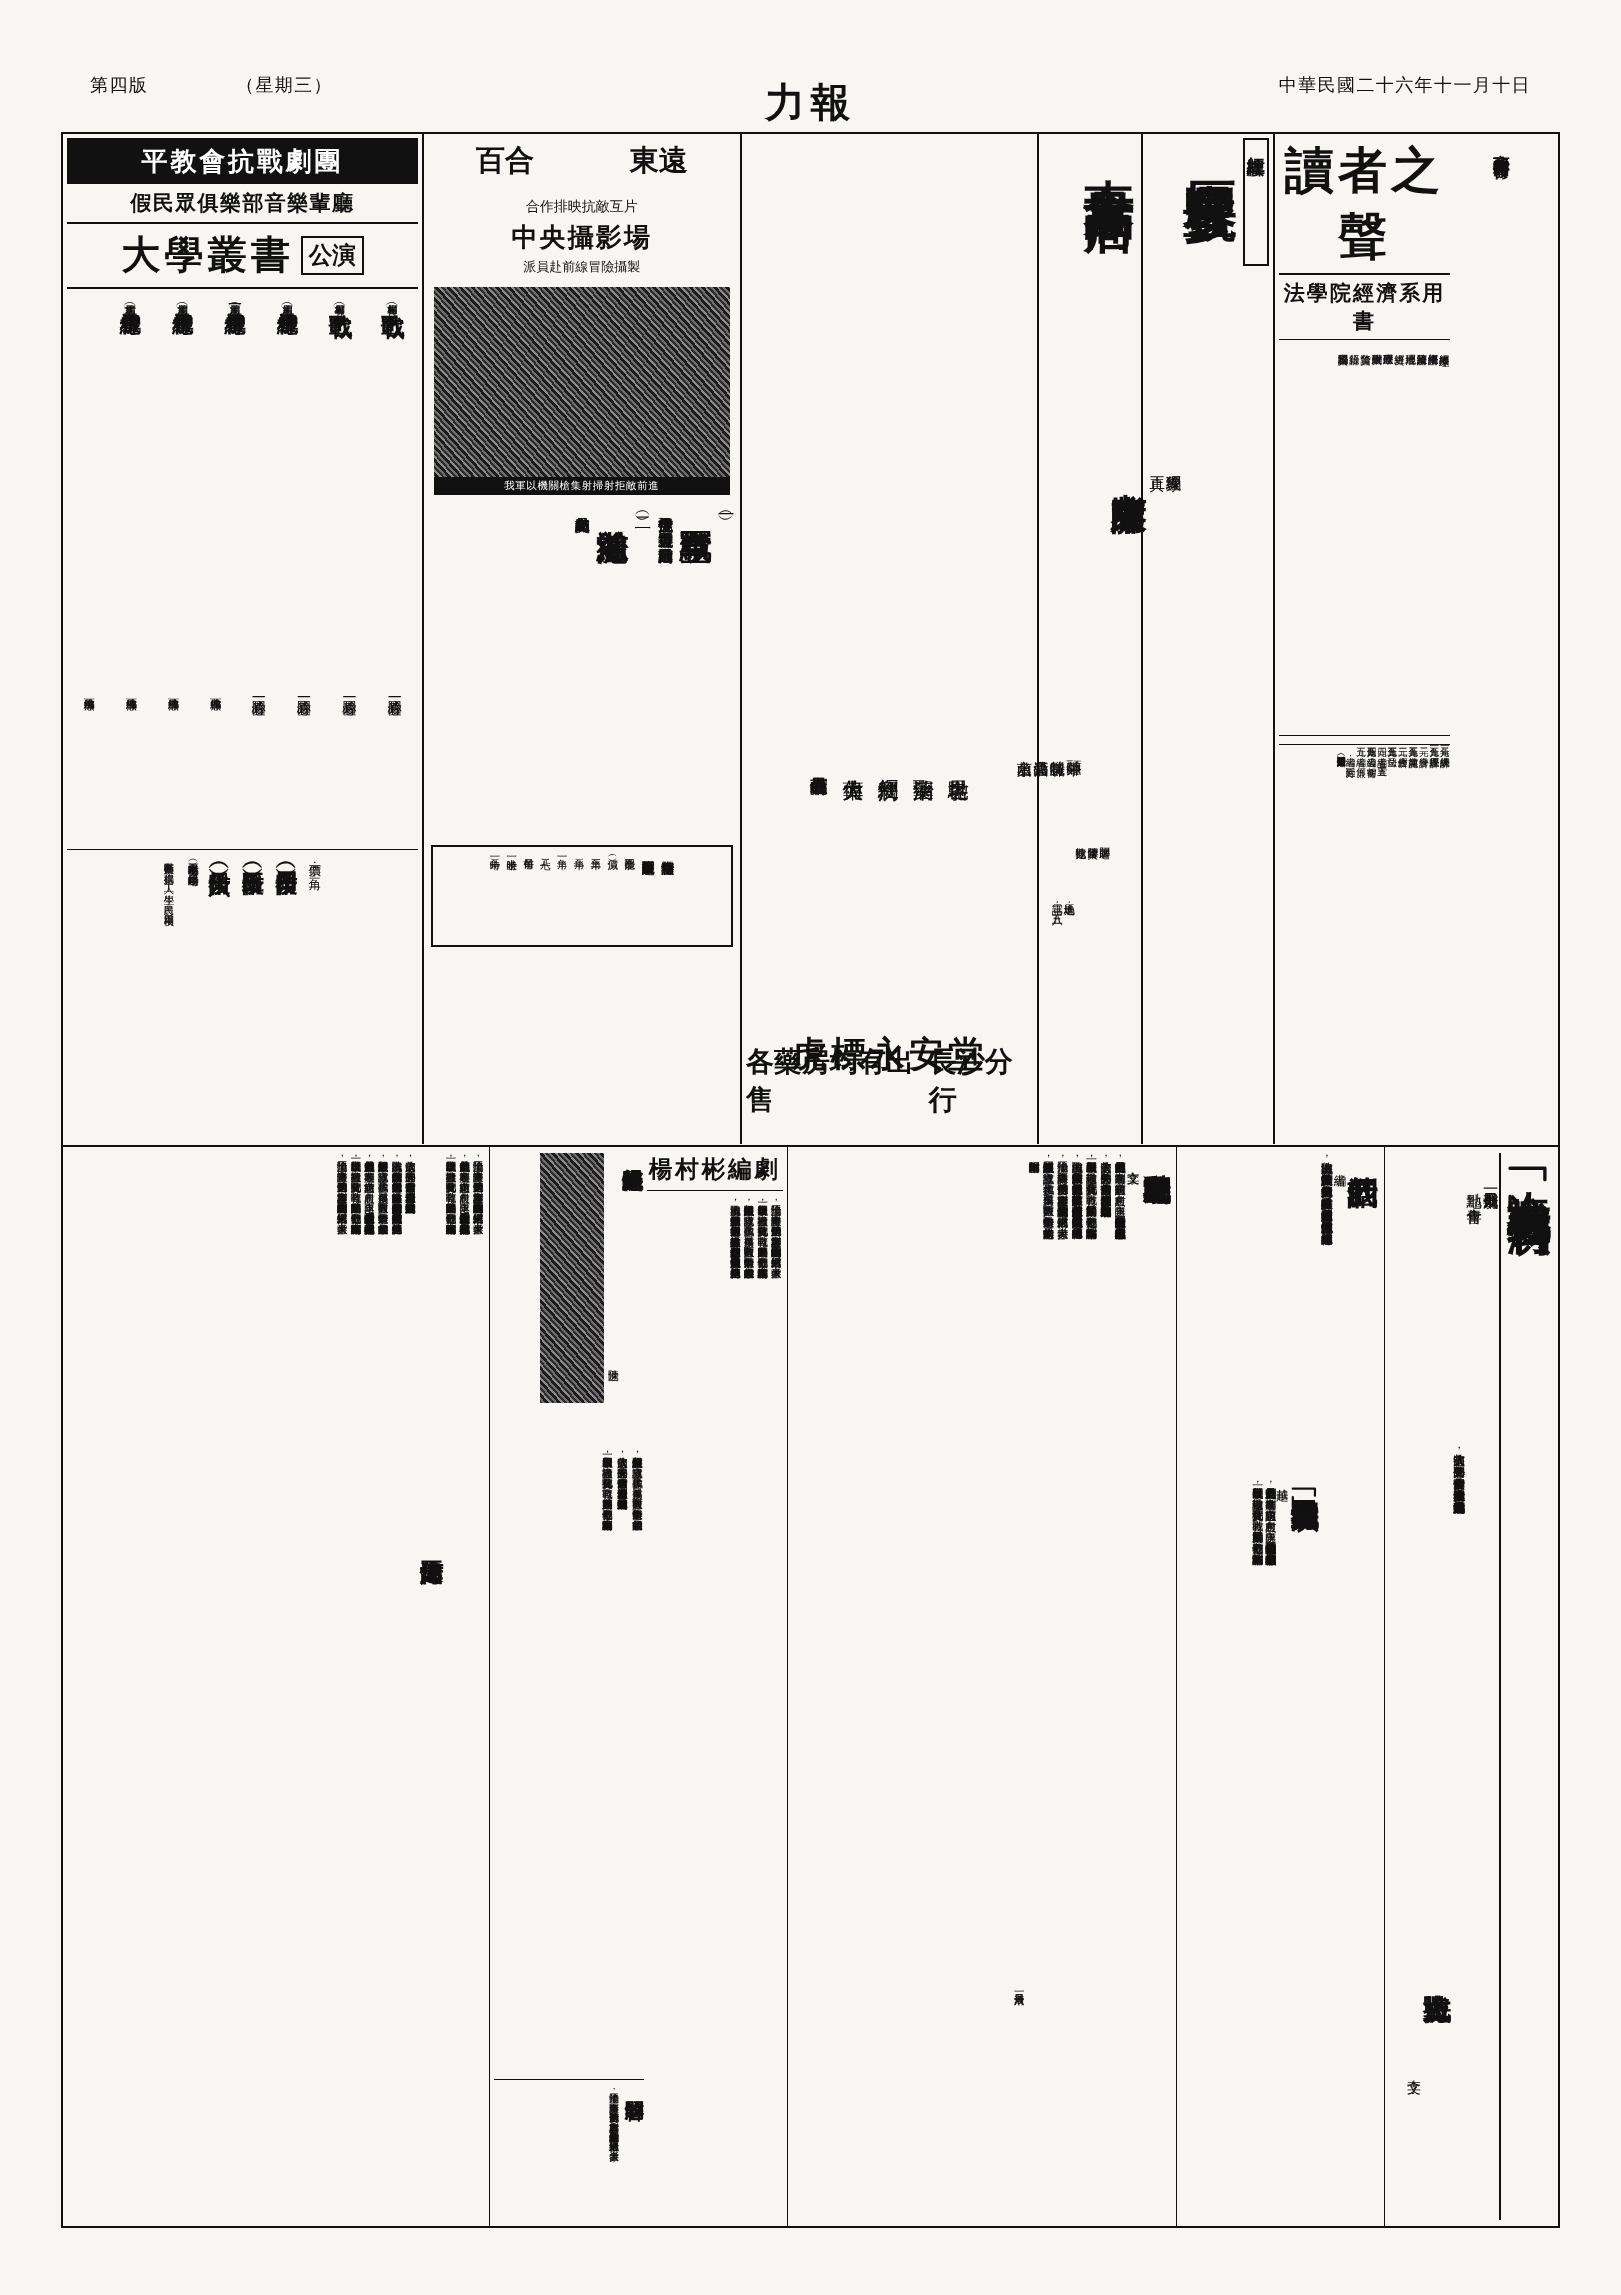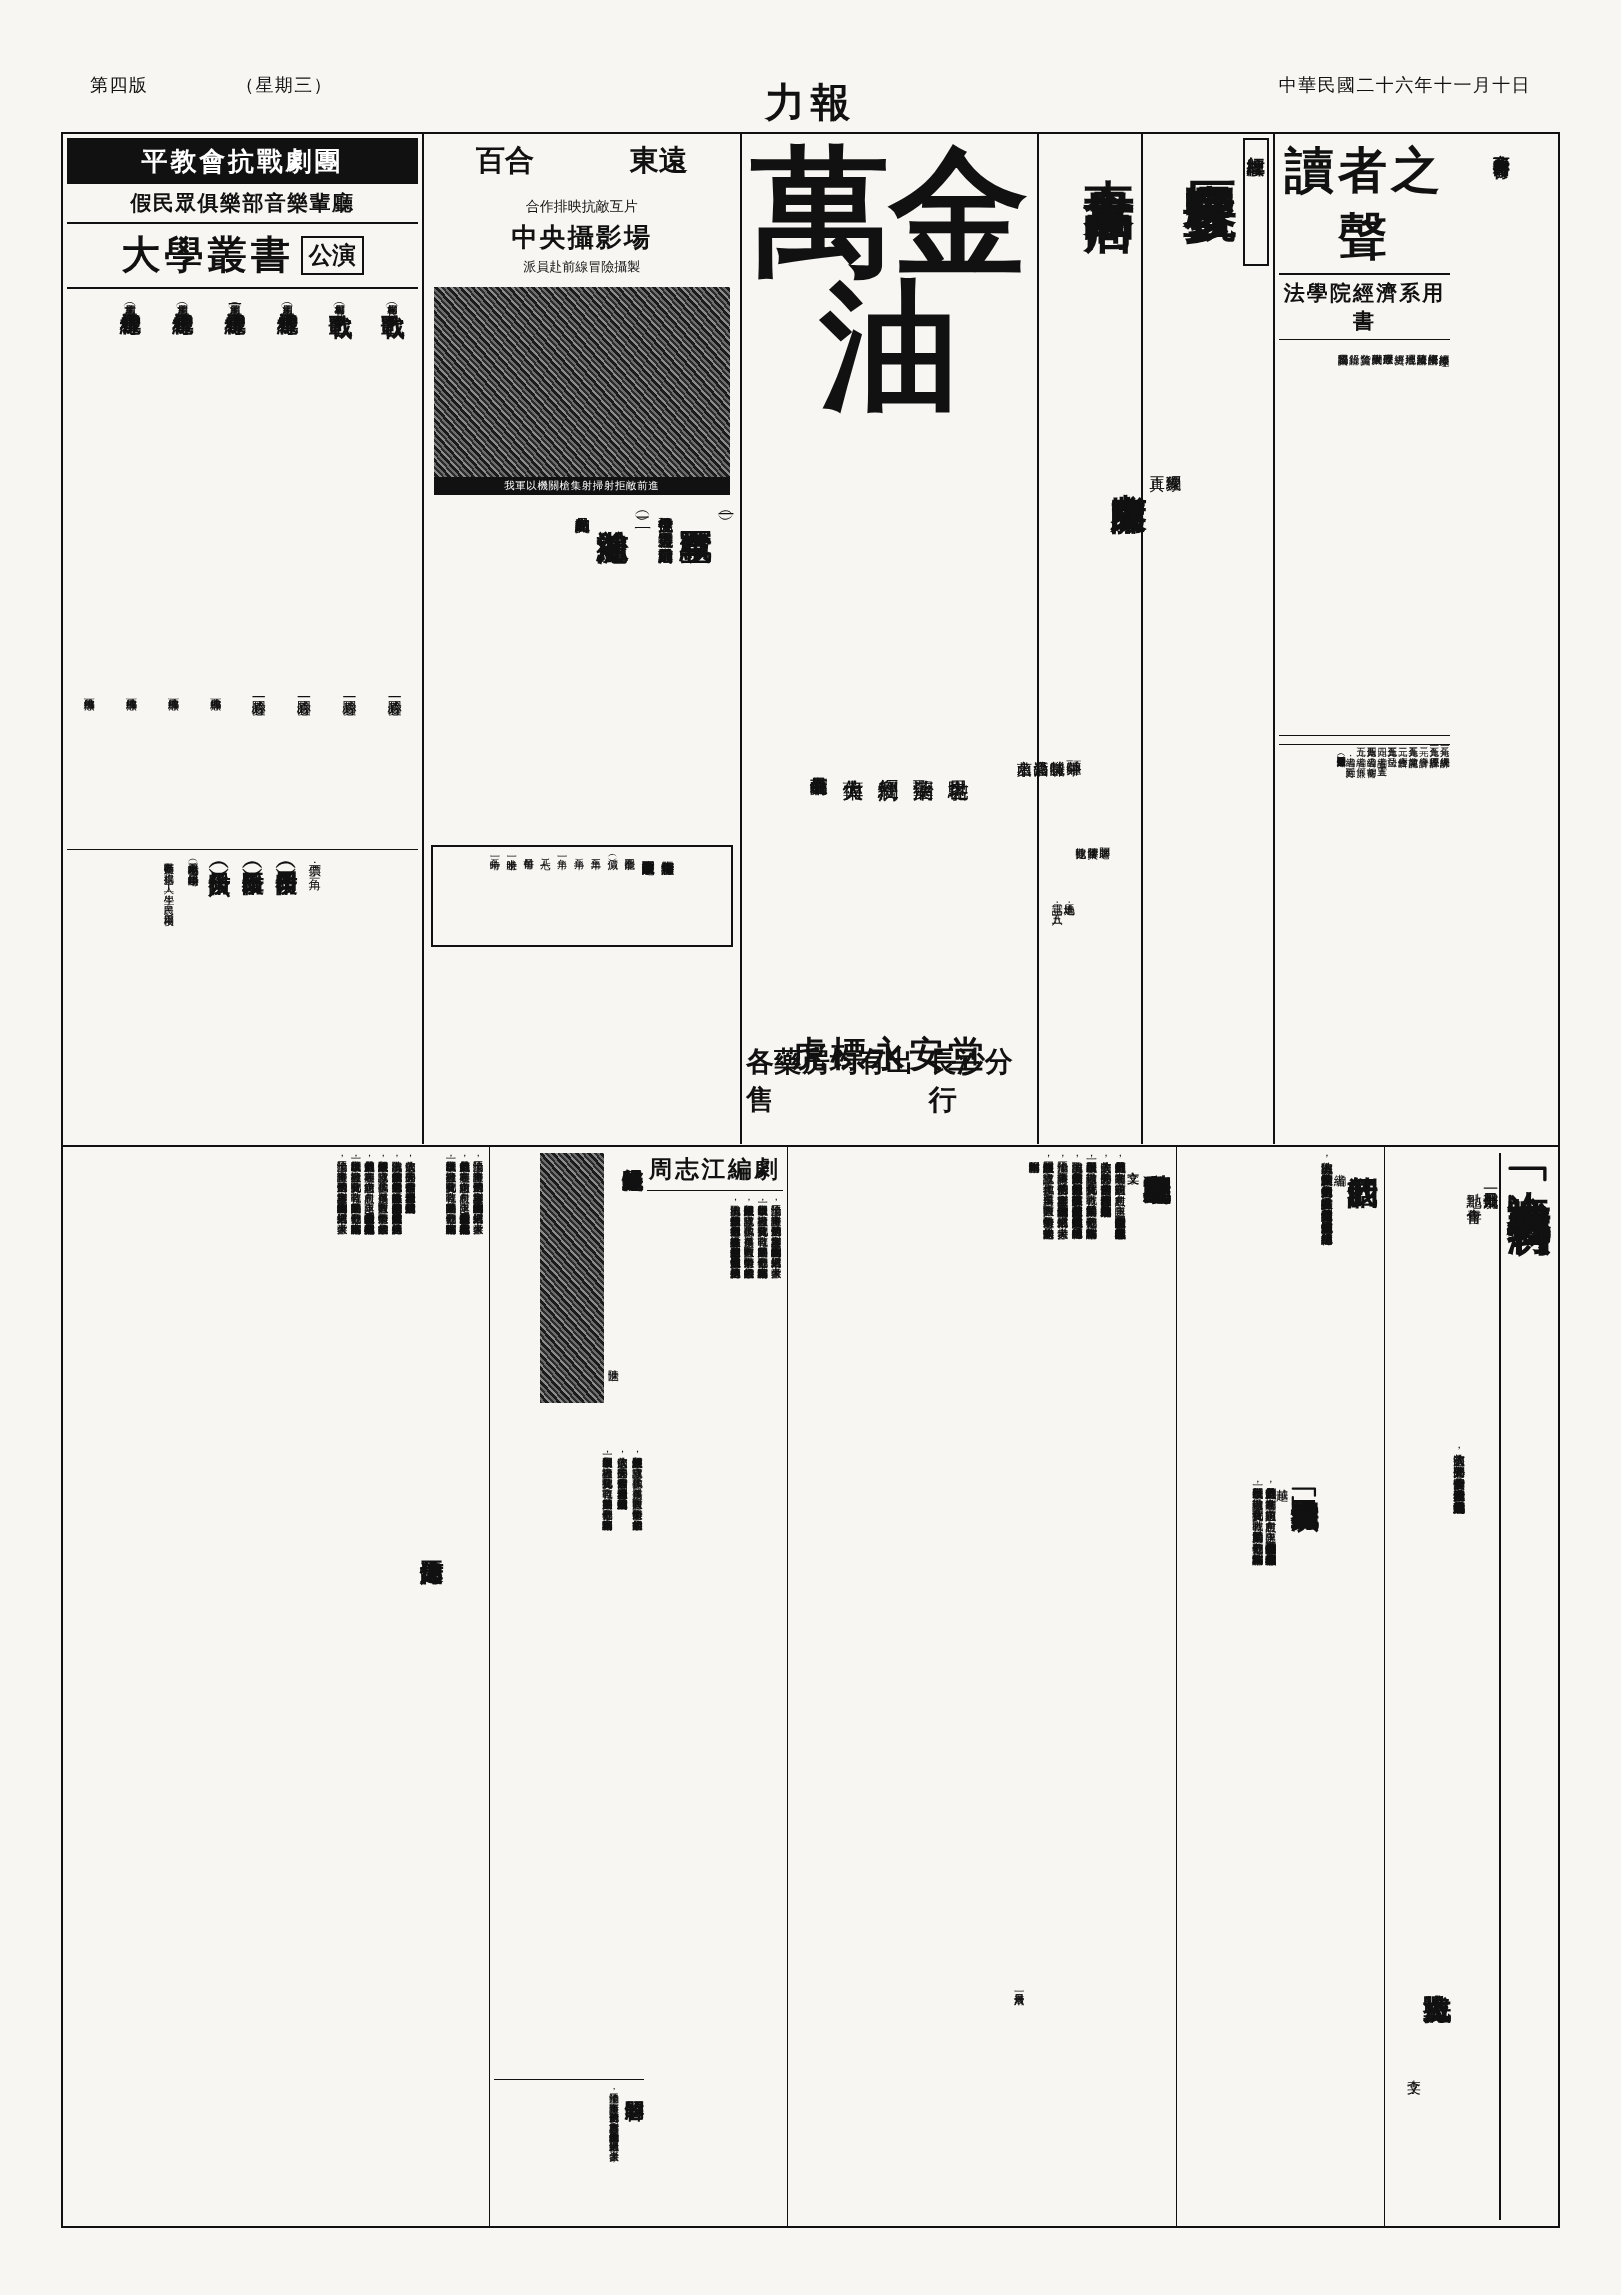--- a/index.html
+++ b/index.html
@@ -169,23 +169,20 @@
         <div class="v bigvert" style="font-size:51px;letter-spacing:4.2px;">東方食品商店</div>
         <div class="v" style="font-size:15.3px;margin-top:611px;">中外罐頭</div>
         <div class="v" style="font-size:15.3px;margin-top:611px;">特製臘味</div>
         <div class="v" style="font-size:15.3px;margin-top:611px;">酒醬食品</div>
         <div class="v" style="font-size:15.3px;margin-top:611px;">名山水菓</div>
       </div>
     </div>
 
     <div class="col" style="width:305px;">
       <div style="position:relative;height:100%;">
-        <div style="position:absolute;top:7px;left:0;right:0;text-align:center;">
-          <div style="font-size:139px;font-weight:bold;line-height:0.96;letter-spacing:0;">萬金油</div>
-        </div>
         <div style="position:absolute;top:625px;left:0;right:0;display:flex;flex-direction:row-reverse;justify-content:center;gap:12.5px;">
           <div class="v" style="font-size:21px;">世界馳名</div>
           <div class="v" style="font-size:21px;">治病聖藥</div>
           <div class="v" style="font-size:21px;">經濟便利</div>
           <div class="v" style="font-size:21px;">藥力偉大</div>
           <div class="v" style="font-size:18px;">為藥品中最有價值者</div>
         </div>
         <div style="position:absolute;bottom:62px;left:0;right:0;text-align:center;font-size:35px;font-weight:bold;letter-spacing:4.2px;">虎標永安堂</div>
         <div style="position:absolute;bottom:21px;left:0;right:0;display:flex;justify-content:space-around;font-size:28px;font-weight:bold;">
           <span>各藥房均有出售</span>
@@ -336,21 +333,21 @@
         <div class="vr" style="font-size:11px;max-height:1055px;">平津淪陷後，許多青年冒險南下。他們沿途所受的艱苦，實非言語所能形容。本刊特請一位剛從北平逃出的朋友，把經過情形寫出來，供大家參考。</div>
         <div class="vr" style="font-size:11px;max-height:1055px;">中醫同人應該趕快組織起來，成立救護隊，參加抗戰工作。目前傷兵眾多，西醫人數有限，中醫若能集中力量，必能收相當的效果。</div>
         <div class="vr" style="font-size:11px;max-height:1055px;">本報副刊編輯室附言</div>
         <div class="v" style="font-size:10.4px;margin-top:833px;">十一月六日清晨</div>
       </div>
     </div>
 
     <div class="lcol" style="width:298px;">
       <div style="display:flex;flex-direction:row-reverse;height:100%;gap:2.8px;">
         <div style="width:139px;">
-          <div style="text-align:center;font-size:23.6px;font-weight:bold;letter-spacing:2.8px;">周志江編劇</div>
+          <div style="text-align:center;font-size:23.6px;font-weight:bold;letter-spacing:2.8px;">楊村彬編劇</div>
           <div class="rule"></div>
           <div style="display:flex;flex-direction:row-reverse;height:923px;overflow:hidden;gap:1.4px;">
             <div class="vr" style="font-size:10.4px;max-height:902px;">平津淪陷後，許多青年冒險南下。他們沿途所受的艱苦，實非言語所能形容。本刊特請一位剛從北平逃出的朋友，把經過情形寫出來，供大家參考。</div>
             <div class="vr" style="font-size:10.4px;max-height:902px;">本刊以後每星期出版一次，歡迎讀者投稿。凡有關於抗戰文化、戰時教育、民眾動員等問題的文字，我們都十分歡迎。來稿請寄本報副刊編輯室。</div>
             <div class="vr" style="font-size:10.4px;max-height:902px;">中醫同人應該趕快組織起來，成立救護隊，參加抗戰工作。目前傷兵眾多，西醫人數有限，中醫若能集中力量，必能收相當的效果。</div>
             <div class="vr" style="font-size:10.4px;max-height:902px;">上海抗戰的演出，在長沙是第一次的集體創作嘗試，我們用最大的努力把它搬上舞台，雖然在技術上還有許多缺點，但是我們相信這一個開始是有意義的。全體同志在短短的十幾天內完成了排演工作，這種精神是值得紀念的。</div>
           </div>
         </div>
         <div style="width:153px;">
           <div style="display:flex;flex-direction:row-reverse;gap:2.8px;height:292px;overflow:hidden;">

